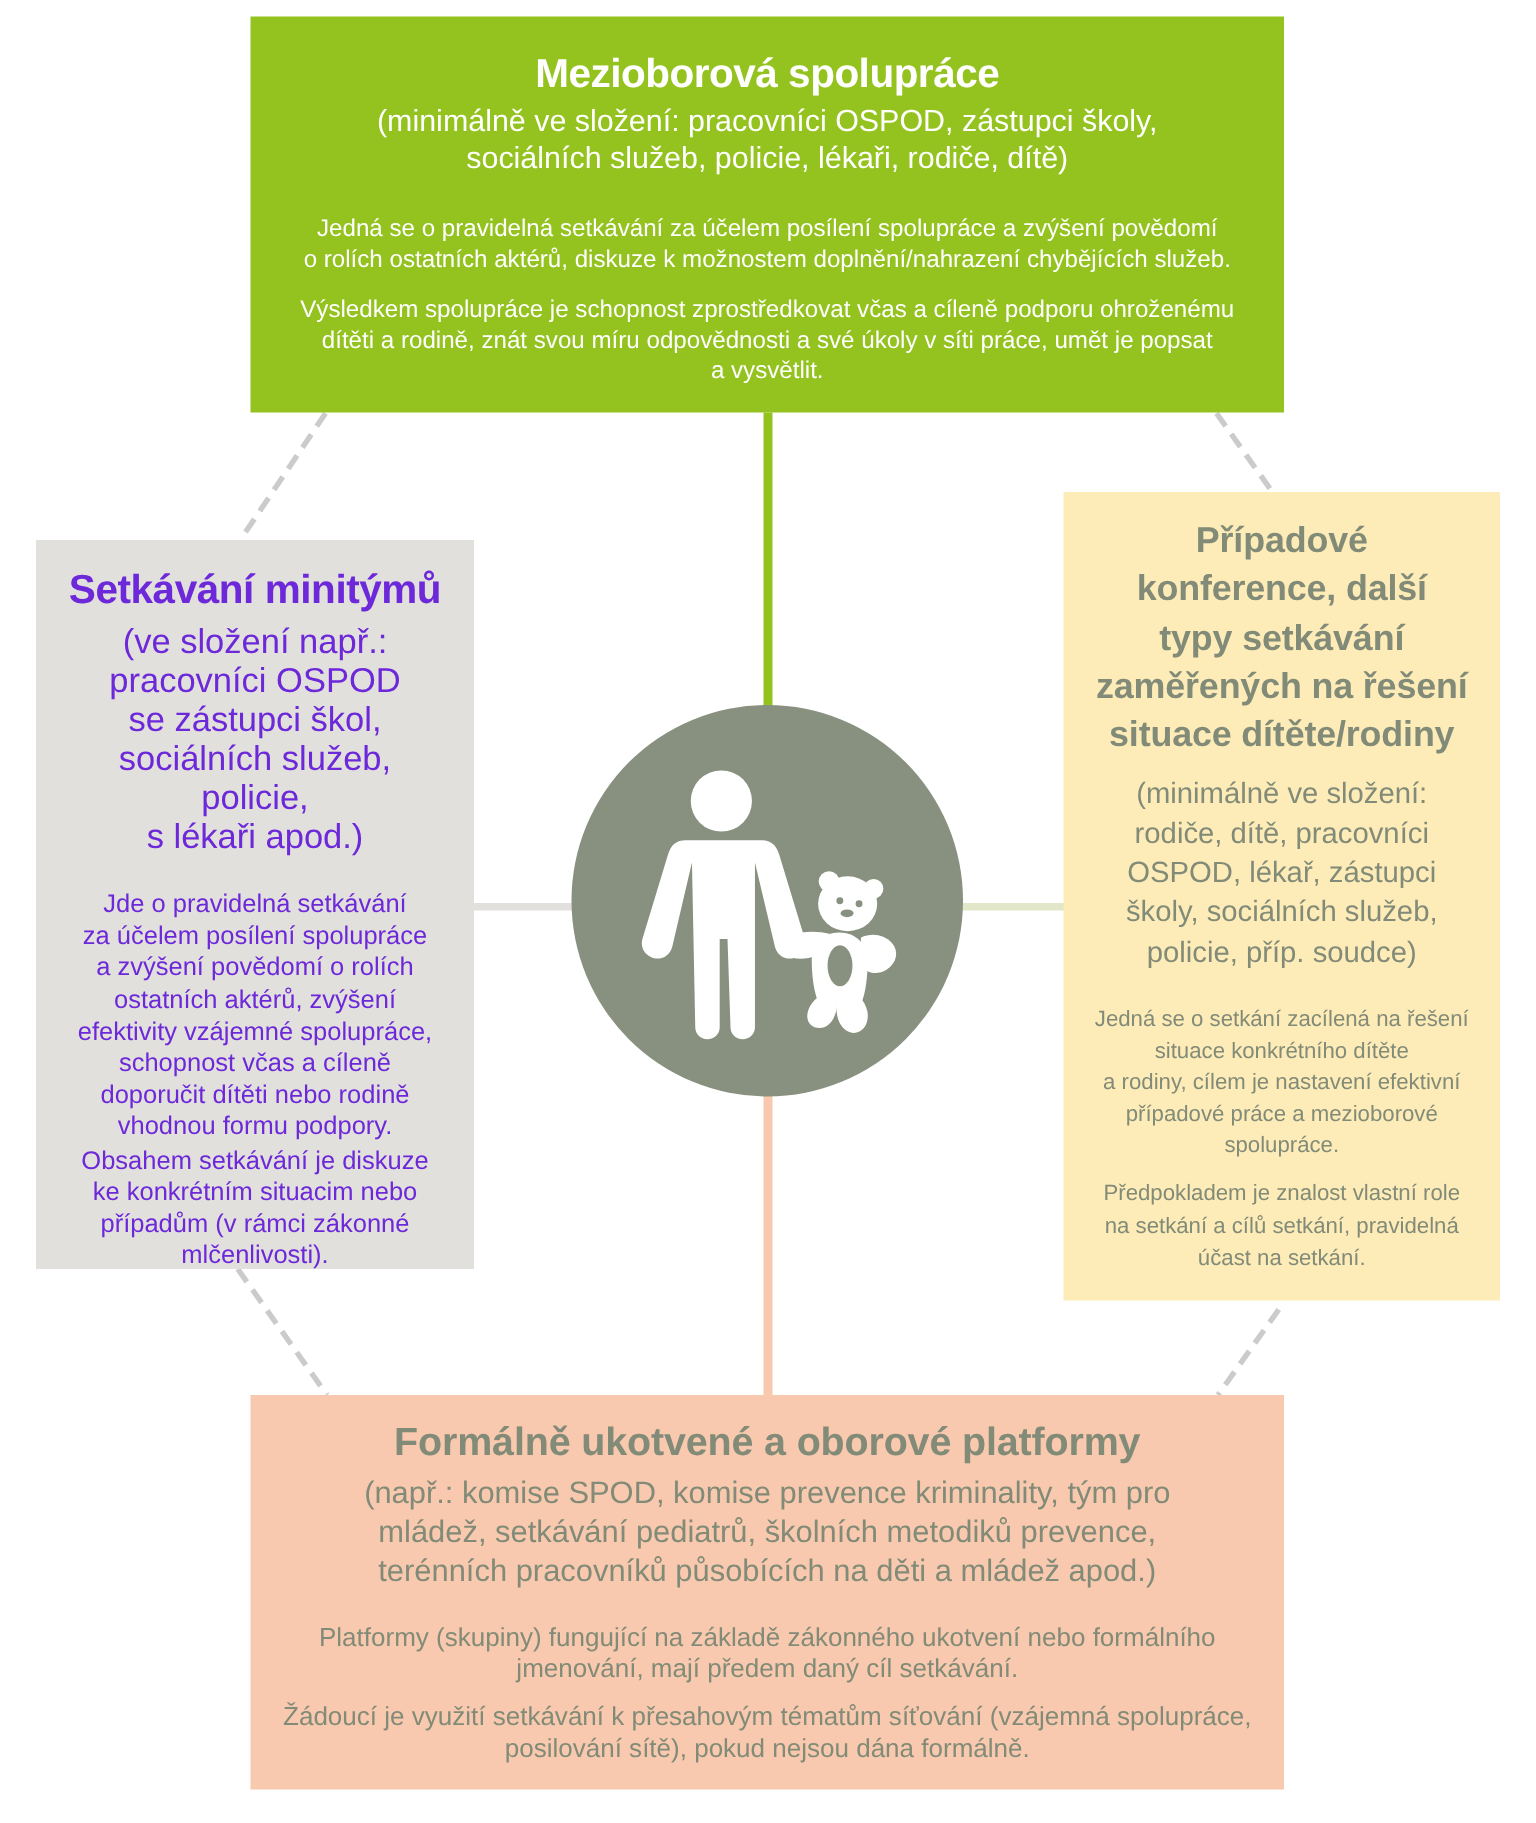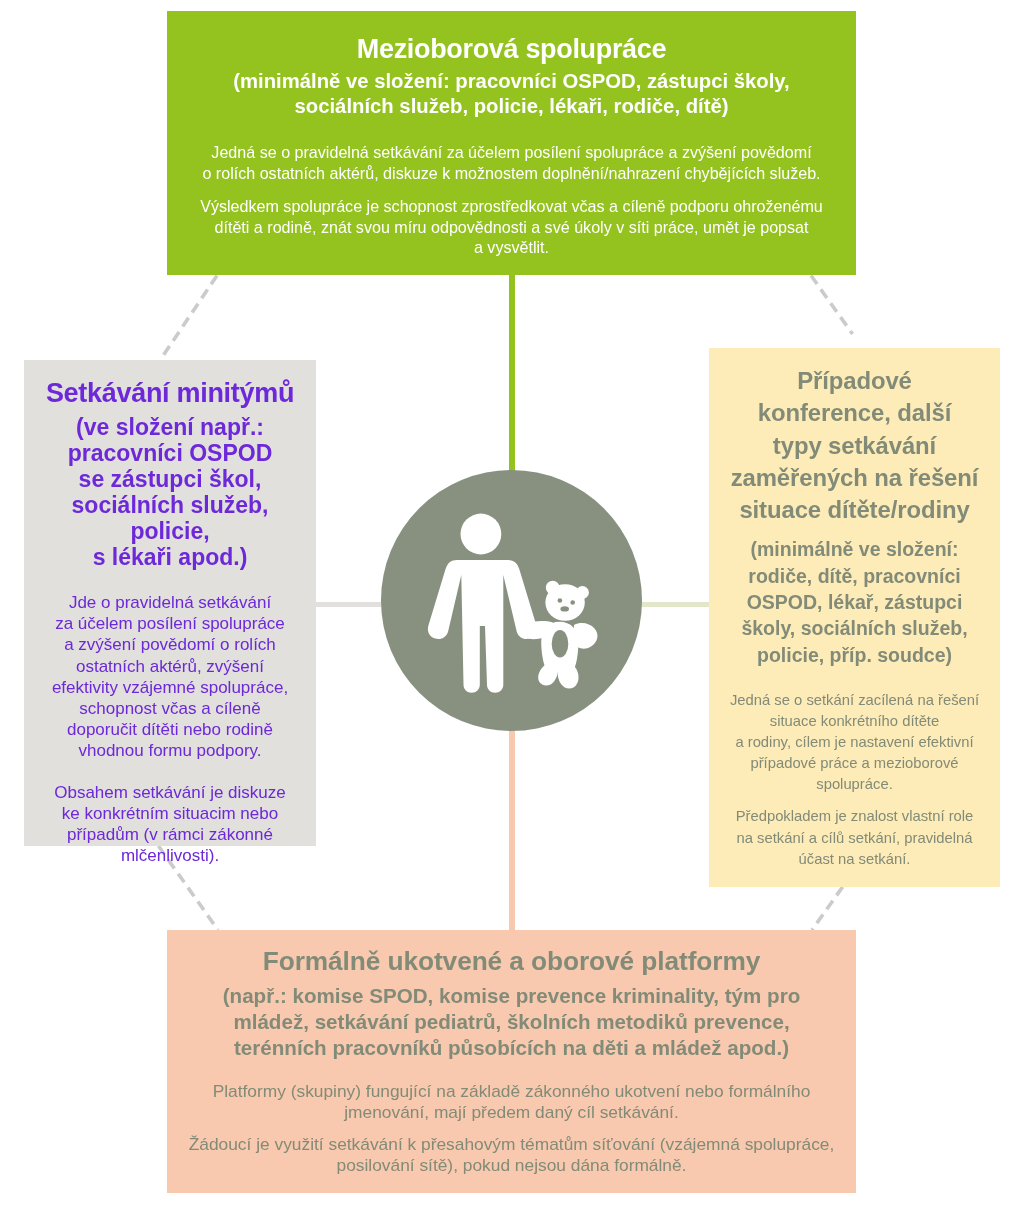--- a/index.html
+++ b/index.html
@@ -23,21 +23,21 @@
   .box {
     position: absolute;
     box-sizing: border-box;
     text-align: center;
   }
   .b-title {
     font-weight: bold;
     margin: 0;
   }
   .b-sub {
-    font-weight: bold;
+    font-weight: normal;
     margin: 16px;
   }
   .b-para {
     margin: 0;
   }
 
   
   #box-top {
     left: 167px; top: 11px; width: 689px; height: 264px;
     background: #94c31f;
@@ -52,25 +52,25 @@
   
   #box-left {
     left: 24px; top: 360px; width: 292px; height: 486px;
     background: #e1e0dc;
     color: #6d28d9;
     padding: 18px 6px 0 6px;
   }
   #box-left .b-title { font-size: 27px; line-height: 31px; letter-spacing: -0.3px; }
   #box-left .b-sub   { font-size: 23px; line-height: 26.0px; margin-top: 5px; }
   #box-left .b-para  { font-size: 17px; line-height: 21.2px; margin-top: 22px; font-weight: normal; }
-  #box-left .b-para + .b-para { margin-top: 20px; }
+  #box-left .b-para + .b-para { margin-top: 1px; }
 
   
   #box-right {
-    left: 709px; top: 348px; width: 291px; height: 539px;
+    left: 709px; top: 328px; width: 291px; height: 539px;
     background: #fdebb8;
     color: #828b77;
     padding: 17px 6px 0 6px;
   }
   #box-right .b-title { font-size: 23.9px; line-height: 32.3px; letter-spacing: -0.1px; }
   #box-right .b-sub   { font-size: 19.5px; line-height: 26.3px; margin-top: 10px; }
   #box-right .b-para  { font-size: 14.8px; line-height: 21.1px; margin-top: 22px; font-weight: normal; }
   #box-right .b-para + .b-para { margin-top: 11px; }
 
   

